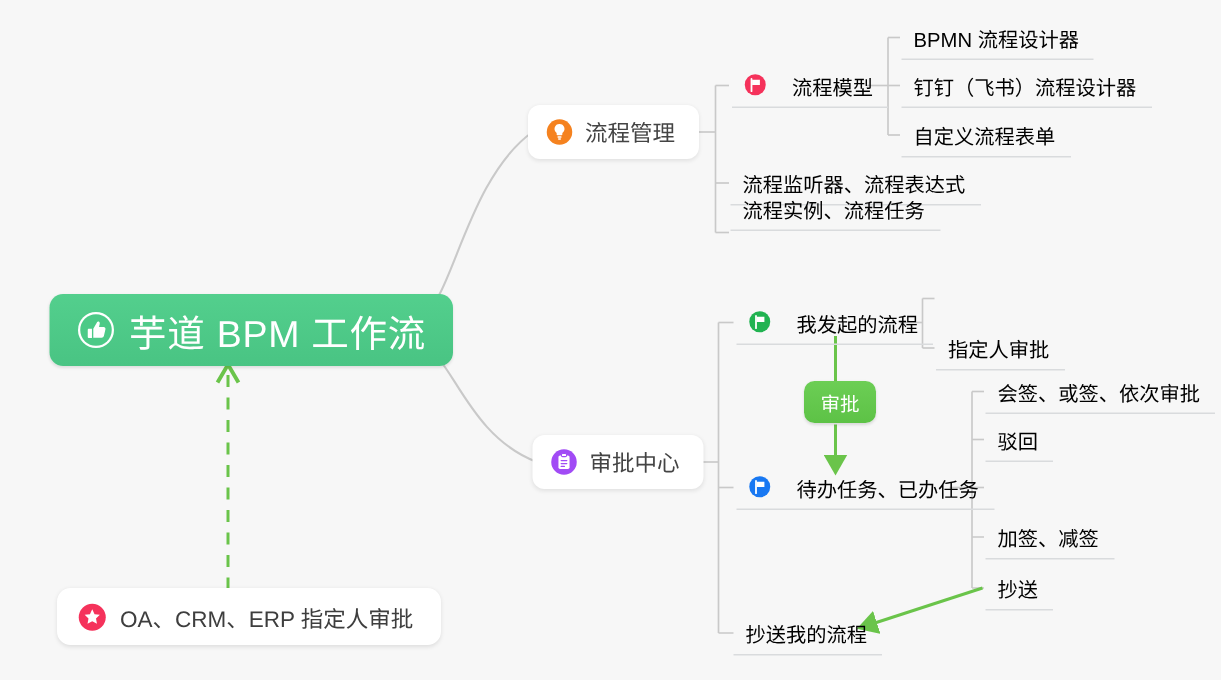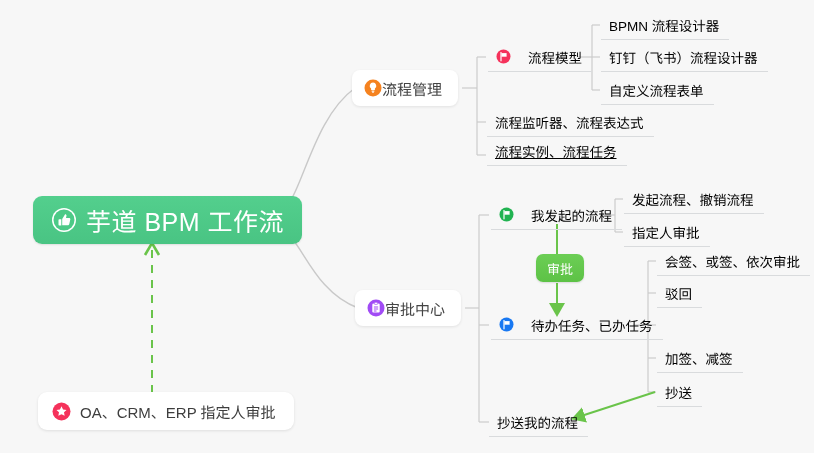--- a/index.html
+++ b/index.html
@@ -42,21 +42,21 @@
   
   .branch{
     background:#ffffff;
     border-radius:8px;
     height:36px;
     padding:0 16px 0 12px;
     font-size:15px;
     color:#444444;
     box-shadow:0 1px 3px rgba(0,0,0,.09);
   }
-  .branch .label{margin-left:0;font-family:Liberation Serif, serif;}
+  .branch .label{margin-left:8px;font-family:Liberation Serif, serif;}
   
   .leaf{
     font-size:13.5px;
     color:#000000;
     height:30px;
     padding:0 10px 0 8px;
     border-bottom:1px solid #d9dbdd;
     background:transparent;
   }
   .leaf .label{margin-left:17px;}
@@ -187,21 +187,21 @@
   <div class="node leaf noicon" style="left:601px;top:42px;">
     <span class="label">钉钉（飞书）流程设计器</span>
   </div>
   <div class="node leaf noicon" style="left:601px;top:75px;">
     <span class="label">自定义流程表单</span>
   </div>
 
   <div class="node leaf noicon" style="left:487px;top:107px;">
     <span class="label">流程监听器、流程表达式</span>
   </div>
-  <div class="node leaf noicon" style="left:487px;top:136px;text-decoration:underline;">
+  <div class="node leaf noicon" style="left:487px;top:124px;">
     <span class="label">流程实例、流程任务</span>
   </div>
 
   <div class="node branch" style="left:355px;top:290px;justify-content:flex-end;">
     <span class="ic">
       <svg width="18" height="18" viewBox="0 0 18 18">
         <circle cx="9" cy="9" r="8.5" fill="#A14BF5"></circle>
         <rect x="5.3" y="4.6" width="7.4" height="9" rx="1.1" fill="#ffffff"></rect>
         <rect x="7.3" y="3.3" width="3.4" height="2.1" rx=".8" fill="#ffffff" stroke="#A14BF5" stroke-width=".7"></rect>
         <rect x="6.7" y="7.6" width="4.6" height=".9" rx=".45" fill="#A14BF5"></rect>
@@ -215,23 +215,20 @@
   <div class="node leaf" style="left:491px;top:200px;">
     <span class="ic">
       <svg width="15" height="15" viewBox="0 0 15 15">
         <circle cx="7.5" cy="7.5" r="7" fill="#21B351"></circle>
         <path d="M5 3.6v8.2" stroke="#ffffff" stroke-width="1.2" stroke-linecap="round"></path>
         <path d="M5.4 4.1h5.2v3.6H5.4z" fill="#ffffff"></path>
       </svg>
     </span>
     <span class="label">我发起的流程</span>
   </div>
-  <div class="node leaf noicon" style="left:624px;top:184px;">
-    <span class="label">发起流程、撤销流程</span>
-  </div>
   <div class="node leaf noicon" style="left:624px;top:217px;">
     <span class="label">指定人审批</span>
   </div>
 
   <div class="node callout" style="left:536px;top:254px;">
     <span class="label">审批</span>
   </div>
 
   <div class="node leaf" style="left:491px;top:310px;">
     <span class="ic">

